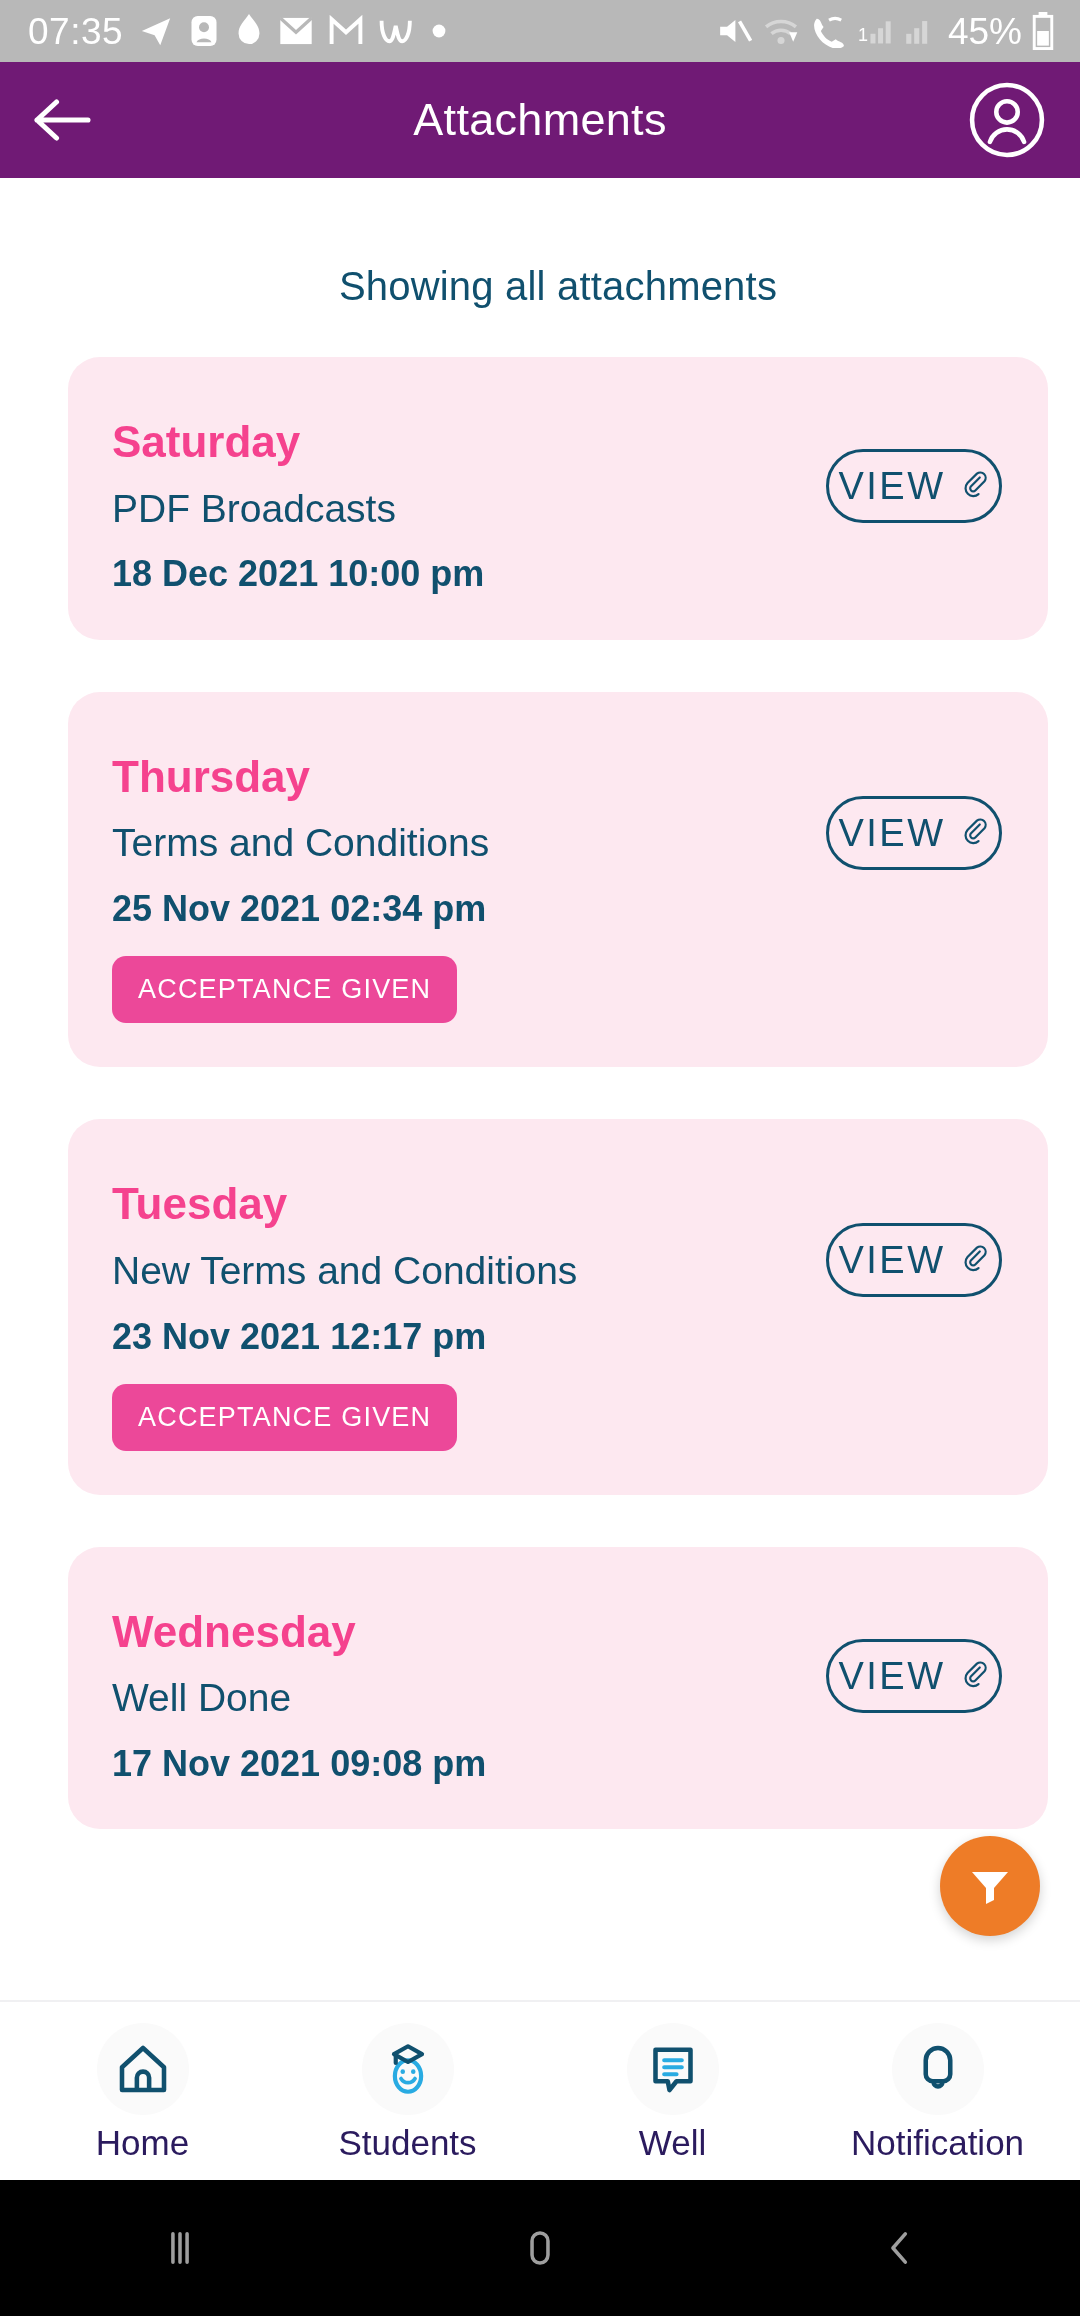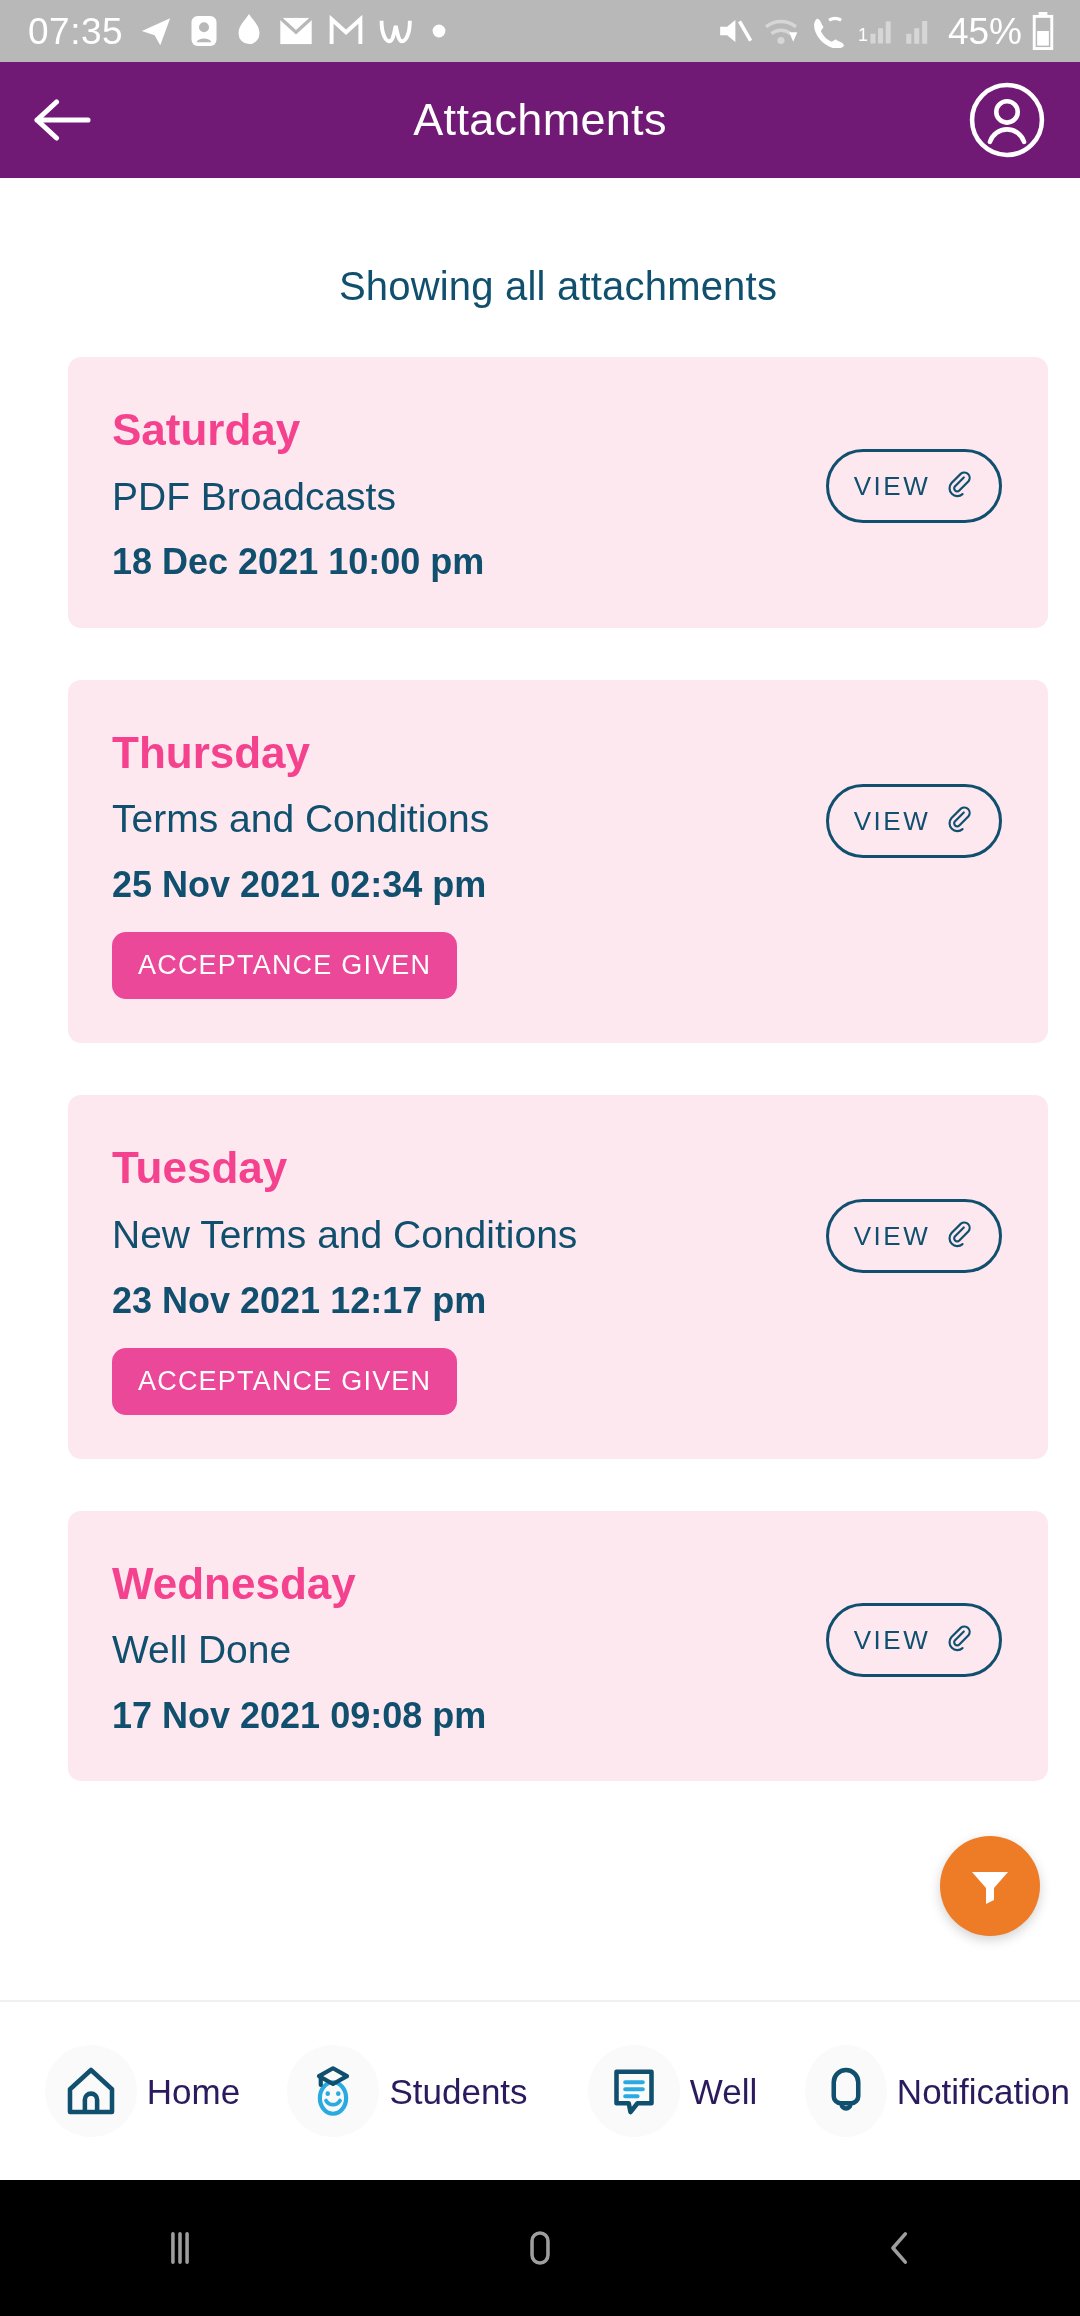--- a/index.html
+++ b/index.html
@@ -110,22 +110,22 @@
     color: #10506E;
     font-weight: 400;
     margin-bottom: 48px;
     letter-spacing: 0.2px;
   }
 
   .card {
     position: relative;
     margin: 0 32px 52px 32px;
     background: #FDE8F0;
-    border-radius: 13px;
-    padding: 48px 44px 44px 44px;
+    border-radius: 32px;
+    padding: 60px 44px 44px 44px;
     min-height: 230px;
   }
   .card-main {
     padding-right: 270px;
   }
   .card-day {
     font-size: 44px;
     font-weight: bold;
     color: #F5428E;
     line-height: 1.15;
@@ -166,21 +166,21 @@
     border: 3px solid #10506E;
     border-radius: 40px;
     display: flex;
     align-items: center;
     justify-content: center;
     gap: 12px;
     background: transparent;
     cursor: pointer;
   }
   .view-btn .vlabel {
-    font-size: 26px;
+    font-size: 38px;
     color: #10506E;
     letter-spacing: 2.5px;
     line-height: 1;
   }
 
   
   .card.has-badge .view-btn { top: 104px; }
 
   
   .card.last { margin-bottom: 0; }
@@ -209,21 +209,21 @@
     background: #ffffff;
     border-top: 2px solid #f0f0f2;
     display: flex;
     align-items: center;
     justify-content: space-around;
     padding: 0 10px;
     z-index: 30;
   }
   .nav-item {
     display: flex;
-    flex-direction: row;
+    flex-direction: column;
     align-items: center;
     justify-content: center;
     gap: 10px;
     width: 25%;
     cursor: pointer;
   }
   .nav-icon-wrap {
     width: 92px;
     height: 92px;
     border-radius: 50%;

